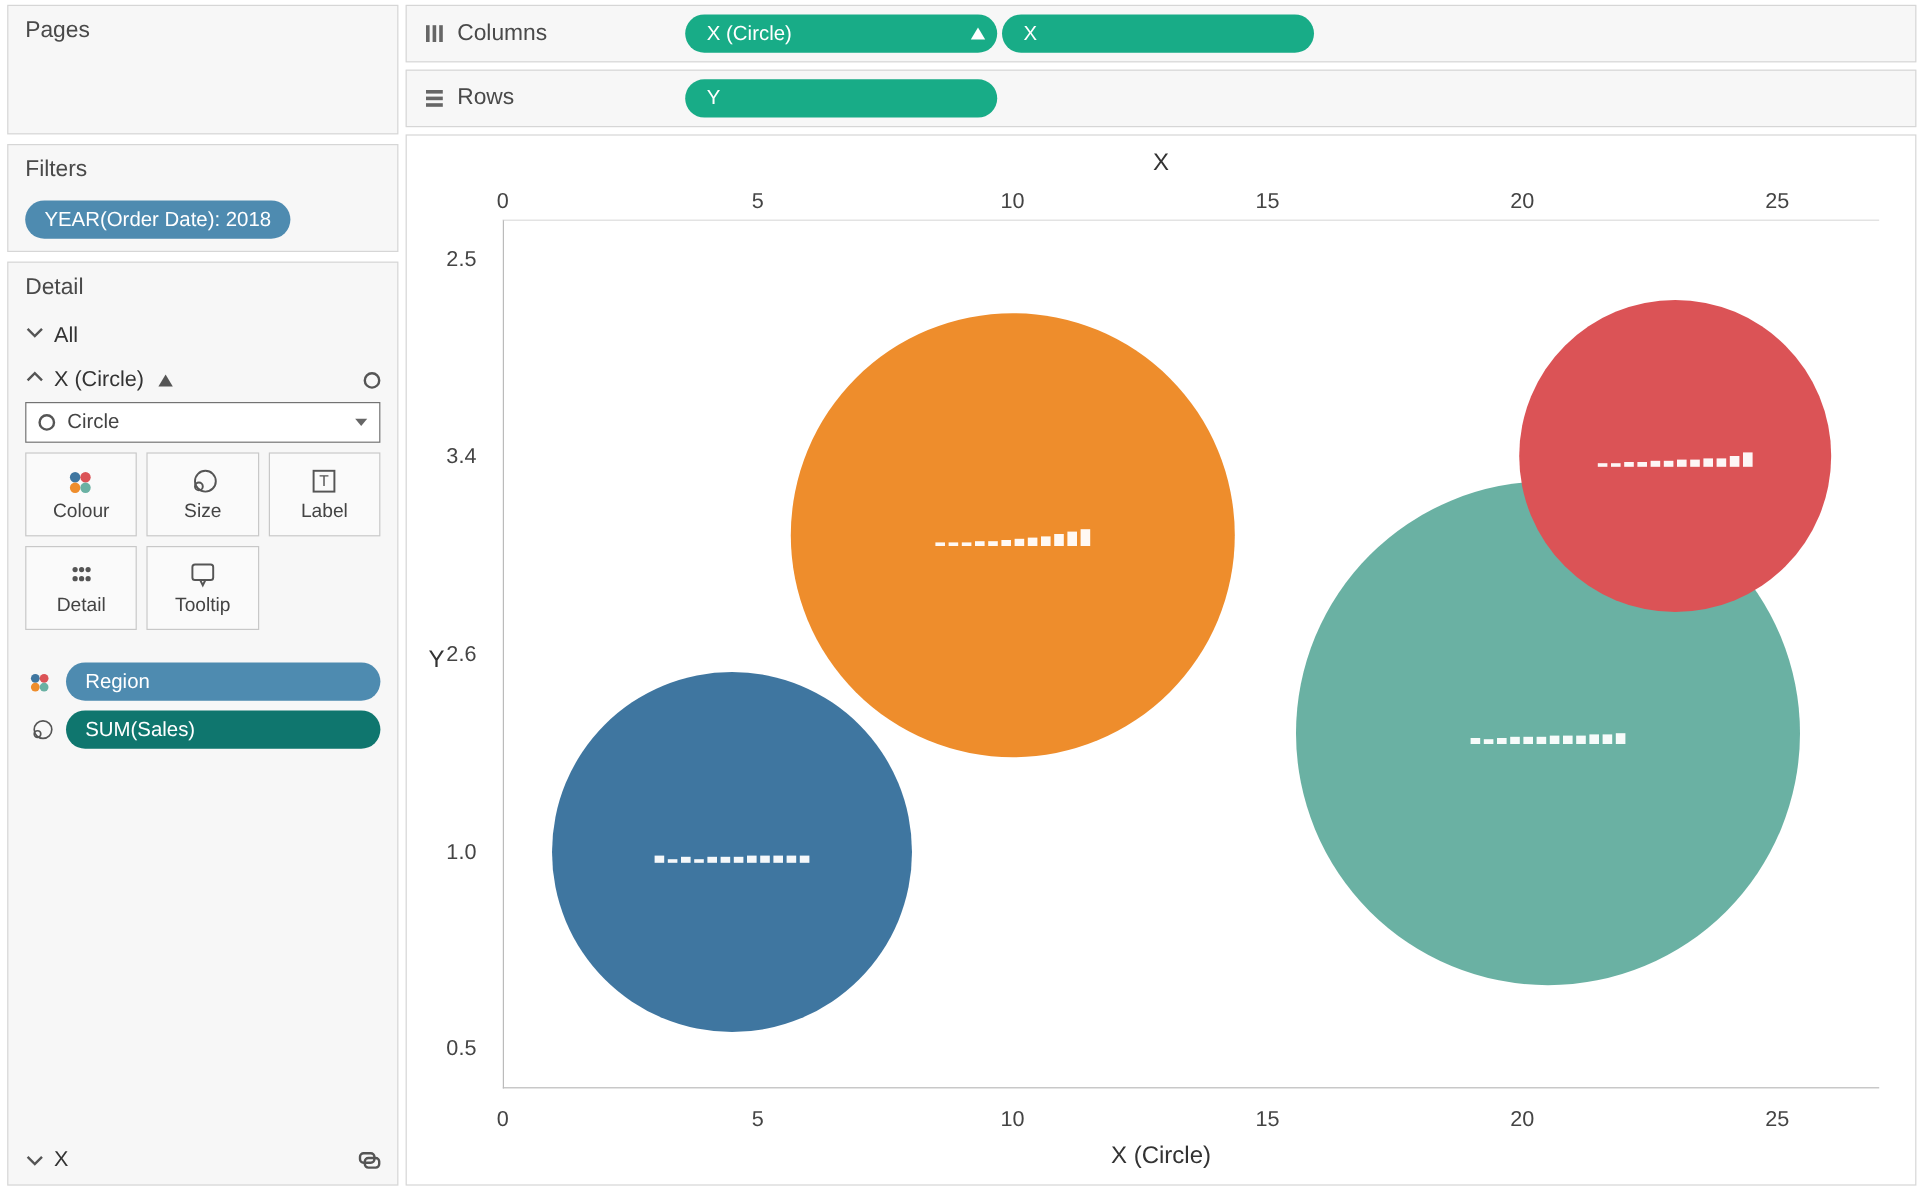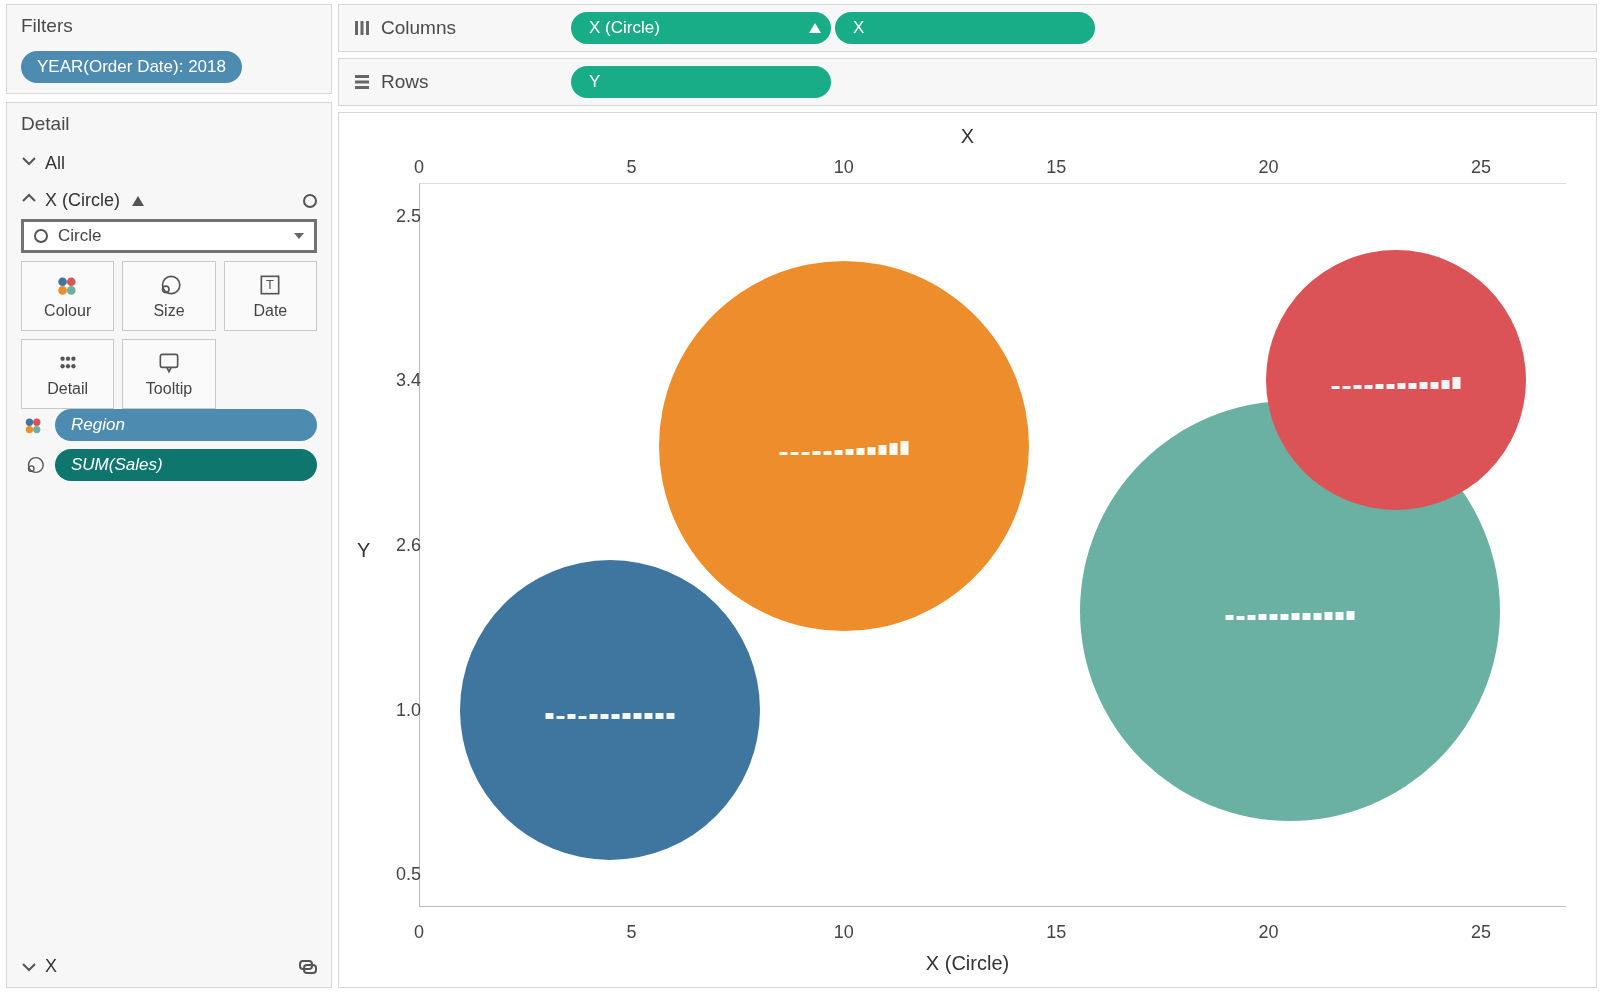--- a/index.html
+++ b/index.html
@@ -75,21 +75,21 @@
   }
   .open-circle {
     margin-left: auto;
     width: 14px; height: 14px;
     border: 2px solid #555;
     border-radius: 50%;
   }
   .mark-type-select {
     display: flex;
     align-items: center;
-    border: 3px solid #737373;
+    border: 1px solid #737373;
     background: #fff;
     height: 34px;
     padding: 0 10px;
     font-size: 17px;
     color: #444;
     position: relative;
   }
   .mark-type-select .sel-circle {
     width: 14px; height: 14px;
     border: 2px solid #555;
@@ -118,21 +118,21 @@
     flex-direction: column;
     align-items: center;
     justify-content: center;
     gap: 4px;
     font-size: 16px;
     color: #444;
     cursor: pointer;
   }
   .mark-btn svg { width: 26px; height: 26px; }
 
-  .mark-pills { margin-top: 0; font-style: italic; }
+  .mark-pills { margin-top: 27px; }
   .mark-pill-row {
     display: flex;
     align-items: center;
     gap: 8px;
     margin-bottom: 8px;
   }
   .mark-pill-row .mini-icon {
     width: 26px; height: 26px;
     display: flex; align-items: center; justify-content: center;
   }
@@ -248,21 +248,21 @@
   .y-title {
     position: absolute;
     left: 18px;
     top: 50%;
     transform: translateY(-50%) rotate(0deg);
     font-size: 20px;
     color: #333;
   }
   .y-tick {
     position: absolute;
-    left: 48px;
+    left: 24px;
     font-size: 18px;
     color: #444;
     transform: translateY(-50%);
     text-align: right;
     width: 34px;
   }
   .x-tick-top {
     position: absolute;
     top: 44px;
     font-size: 18px;
@@ -295,20 +295,23 @@
     background: #fff;
     opacity: 0.95;
   }
 </style>
 </head>
 <body>
 
 <div class="app">
 
   <div class="left-panel">
+    <div class="card pages-card">
+      <div class="card-title">Pages</div>
+    </div>
 
     <div class="card filters-card">
       <div class="card-title">Filters</div>
       <div class="pill pill-blue filter-pill">YEAR(Order Date): 2018</div>
     </div>
 
     <div class="card marks-card">
       <div class="marks-title">Detail</div>
 
       <div class="marks-row">
@@ -352,21 +355,21 @@
             <circle cx="14" cy="12" r="8" fill="none" stroke="#555" stroke-width="1.5"></circle>
             <circle cx="9" cy="16" r="3" fill="none" stroke="#555" stroke-width="1.5"></circle>
           </svg>
           <span>Size</span>
         </div>
         <div class="mark-btn">
           <svg viewBox="0 0 24 24">
             <rect x="4" y="4" width="16" height="16" fill="none" stroke="#555" stroke-width="1.5"></rect>
             <text x="12" y="16" font-size="12" text-anchor="middle" fill="#555">T</text>
           </svg>
-          <span>Date</span>
+          <span>Label</span>
         </div>
         <div class="mark-btn">
           <svg viewBox="0 0 24 24">
             <circle cx="7" cy="8" r="2" fill="#555"></circle>
               <circle cx="12" cy="8" r="2" fill="#555"></circle>
               <circle cx="17" cy="8" r="2" fill="#555"></circle>
             <circle cx="7" cy="15" r="2" fill="#555"></circle>
               <circle cx="12" cy="15" r="2" fill="#555"></circle>
               <circle cx="17" cy="15" r="2" fill="#555"></circle>
           </svg>

